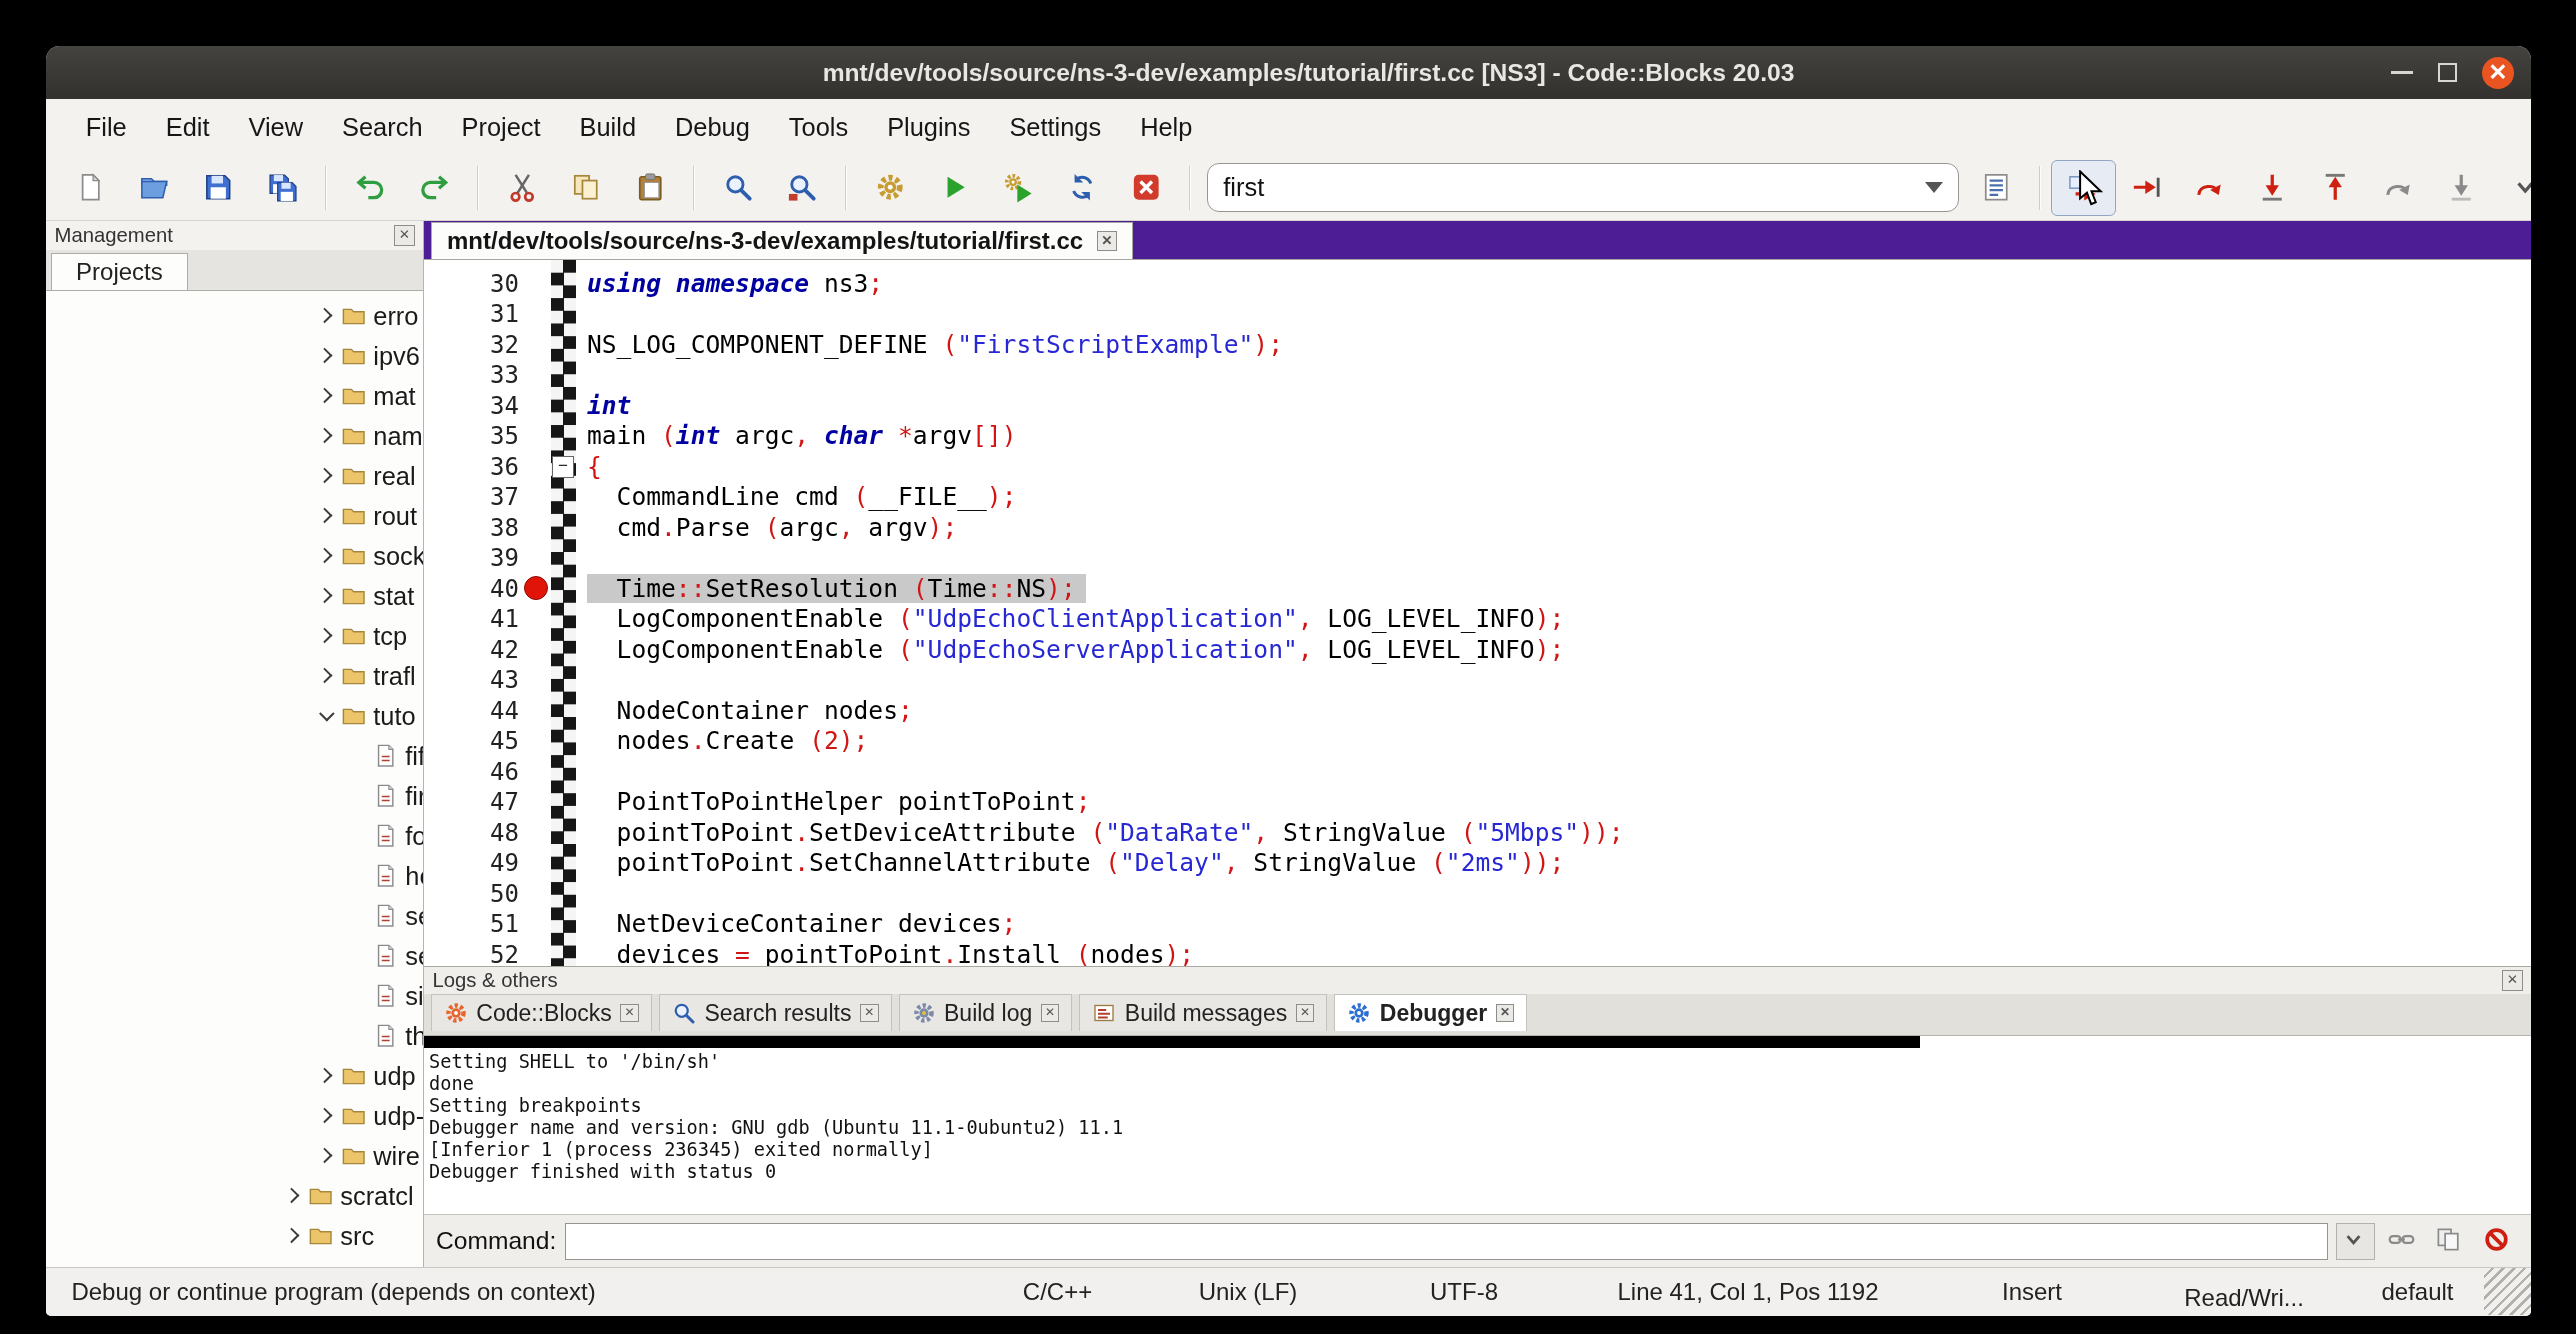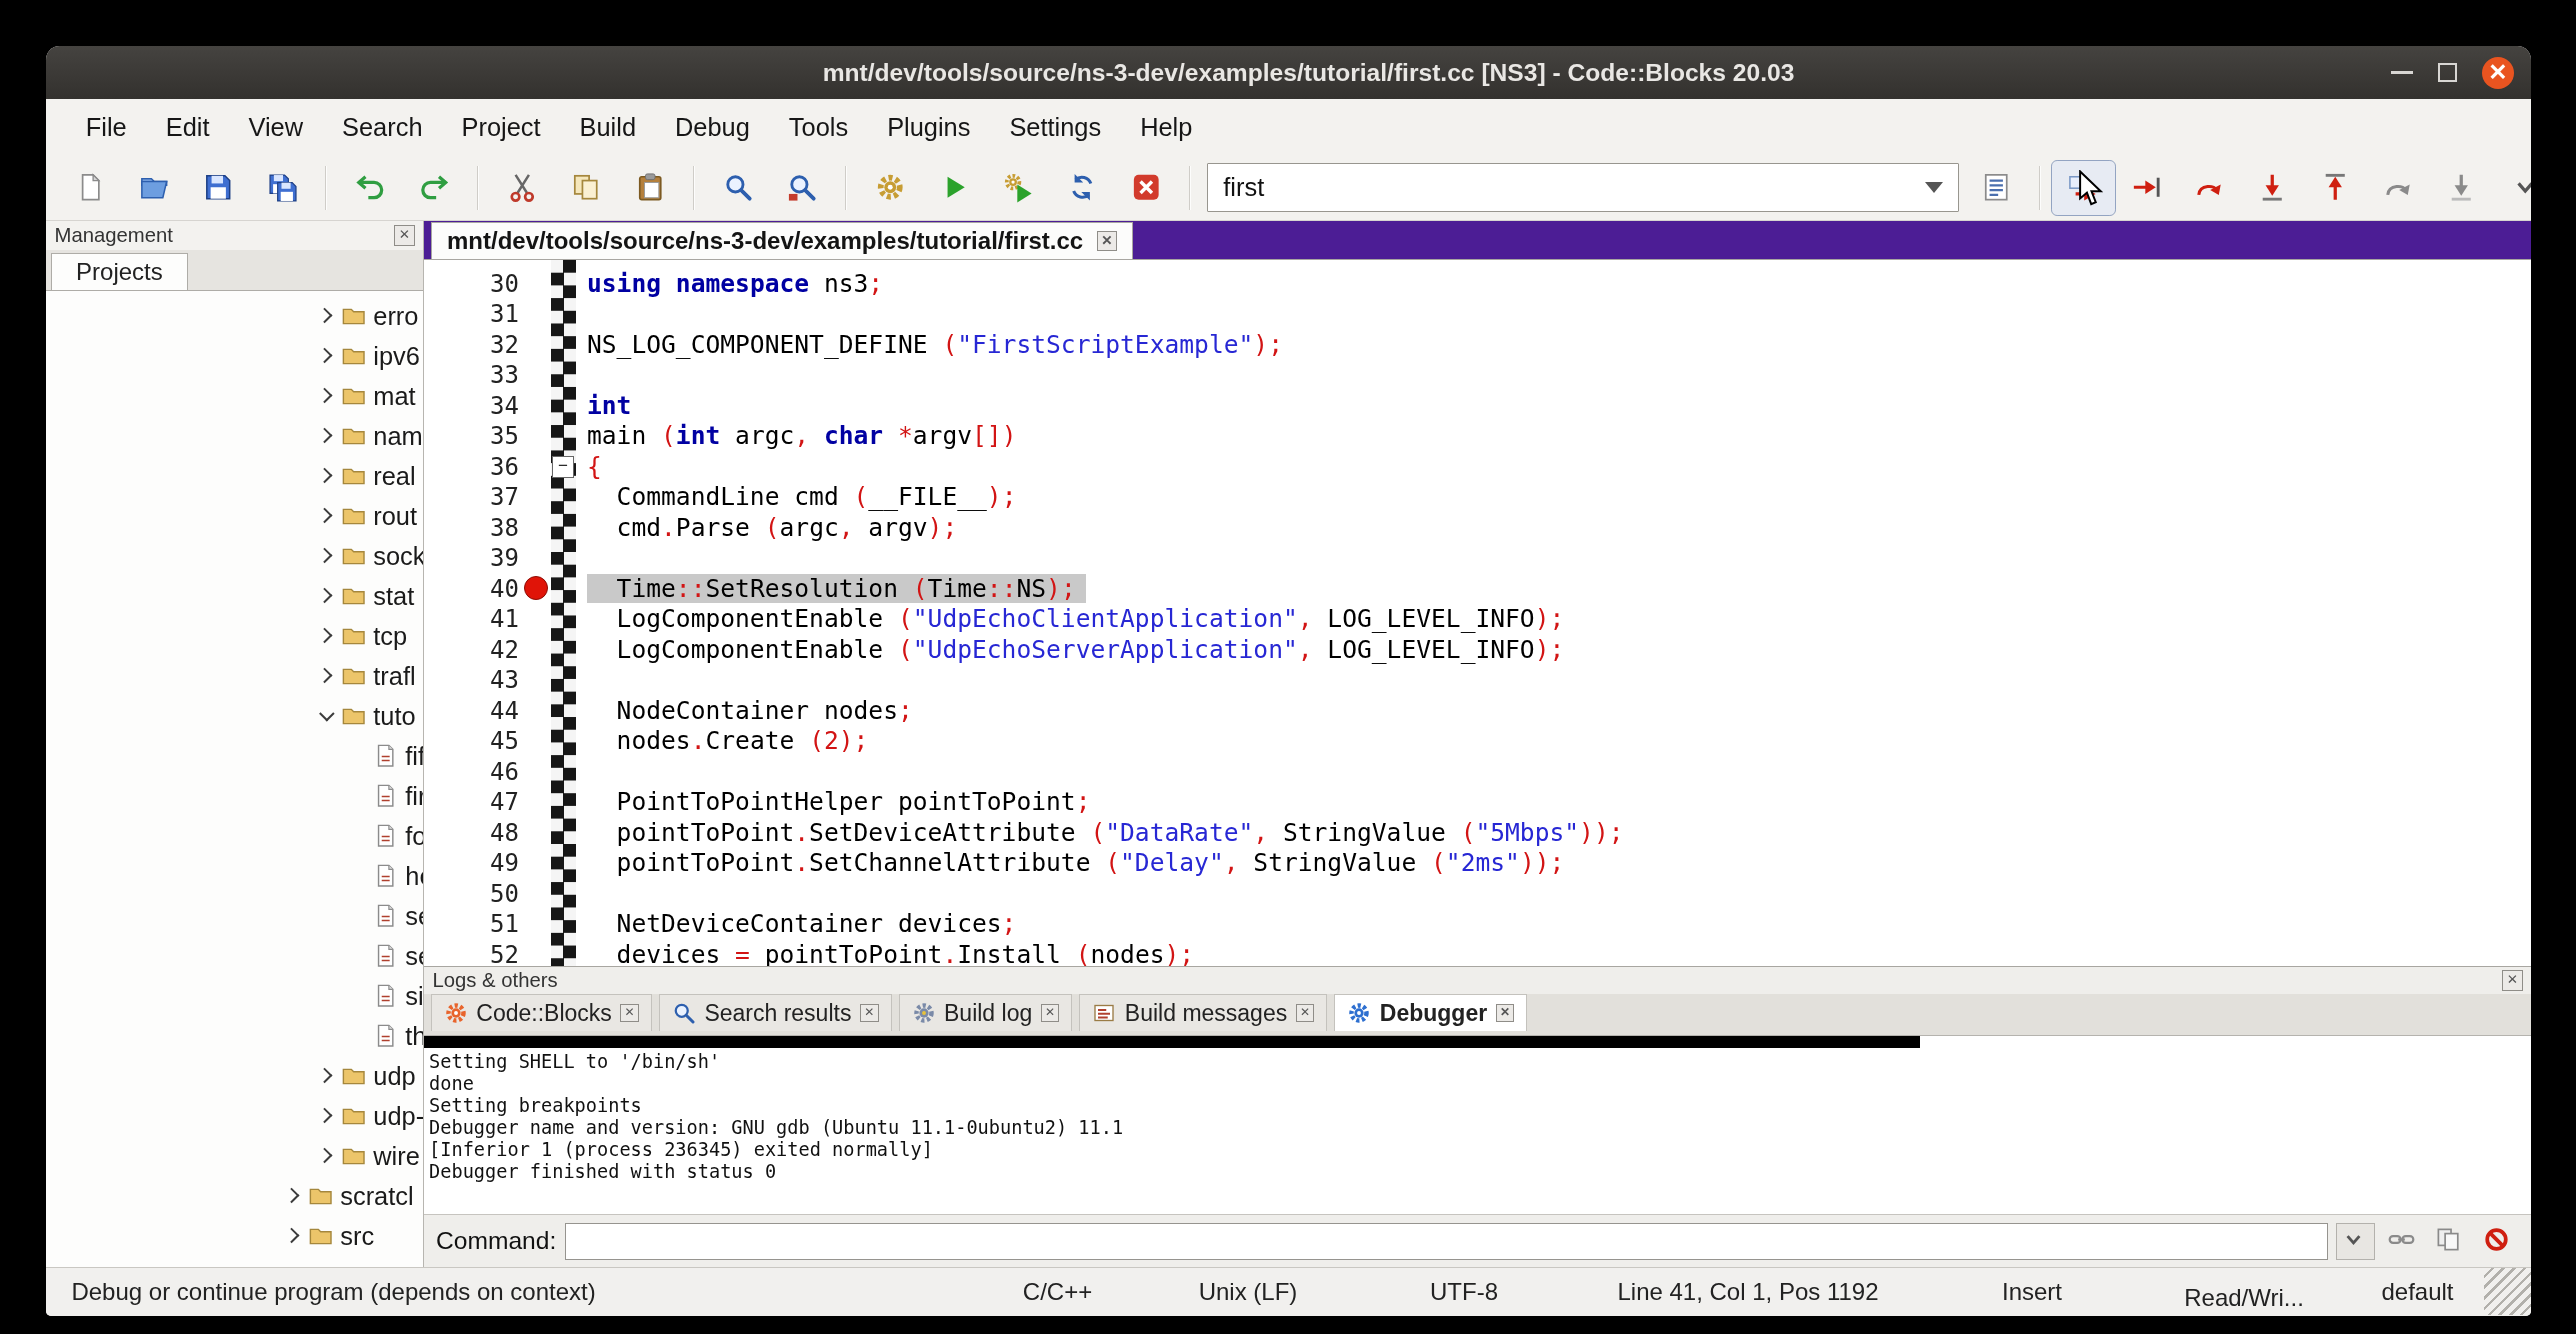--- a/index.html
+++ b/index.html
@@ -27,21 +27,21 @@
   .toolbar { flex:0 0 66px; display:flex; align-items:center; padding:0 8.5px 0 12px;
              background:#f3f2ef; border-bottom:1.7px solid #d6d4d0; position:relative; }
   .tb-btn { width:64px; height:54px; display:flex; align-items:center; justify-content:center;
             border-radius:5.1px; flex:0 0 auto; }
   .tb-btn.dbg { width:63px; }
   .tb-btn.hovered { background:#e7ebf3; outline:1.7px solid #93a4c2; }
   .ticon { width:30.5px; height:30.5px; display:block; }
   .ticon svg { width:100%; height:100%; display:block; }
   .tb-sep { width:0; border-left:1.7px solid #cfcdc8; border-right:1.7px solid #fdfdfc;
             height:44px; margin:0 11px; flex:0 0 auto; }
-  .combo { width:752px; height:49px; background:#fff; border:1.7px solid #98968f; border-radius:1px;
+  .combo { width:752px; height:49px; background:#fff; border:1.7px solid #98968f; border-radius:12px;
            display:flex; align-items:center; padding:0 15.2px; font-size:25.4px; color:#111;
            margin:0 5.1px; flex:0 0 auto; }
   .combo-arrow { margin-left:auto; width:0; height:0; border-left:9.3px solid transparent;
                  border-right:9.3px solid transparent; border-top:11px solid #555; }
   .tb-spacer { flex:1; }
 
   
   .center { flex:1; display:flex; min-height:0; }
 
   
@@ -81,21 +81,21 @@
   .checker-col { position:absolute; left:127px; top:0; bottom:0; width:25.4px;
                  background:repeating-conic-gradient(#161616 0% 25%, #f5f5f5 0% 50%) 0 0/25.4px 25.4px; }
   .code-row { position:relative; height:30.5px; line-height:30.5px; padding-left:163px; white-space:pre; }
   .ln { position:absolute; left:0; top:0; width:95px; text-align:right; color:#222; font-size:24px; }
   .bp { position:absolute; left:100px; top:2.5px; width:24px; height:24px; border-radius:50%;
         background:#e01408; border:1.7px solid #8d0c04; z-index:3; }
   .fold-box { position:absolute; left:128px; top:4.2px; width:22px; height:22px; background:#fff;
               border:1.7px solid #666; color:#222; font-size:17px; line-height:18px; text-align:center;
               z-index:2; font-family:"Liberation Sans", sans-serif; }
   .hl-line { background:#c9c9c9; padding-right:10.2px; }
-  .tok-kw { color:#0000a2; font-weight:bold; }
+  .tok-kw { color:#0000a2; font-weight:bold;font-style:italic; }
   .tok-str { color:#2727d4; }
   .tok-num { color:#d21414; }
   .tok-op { color:#d21414; }
 
   
   .logs { flex:1; display:flex; flex-direction:column; background:#efeeeb;
           border-top:1.7px solid #a8a6a1; min-height:0; }
   .logs-header { flex:0 0 27px; display:flex; align-items:center; padding:0 8.5px;
                  font-size:20.3px; color:#333;border-radius:8px; }
   .log-tabs { flex:0 0 42px; display:flex; align-items:flex-start; gap:7px; padding-left:6.8px;

